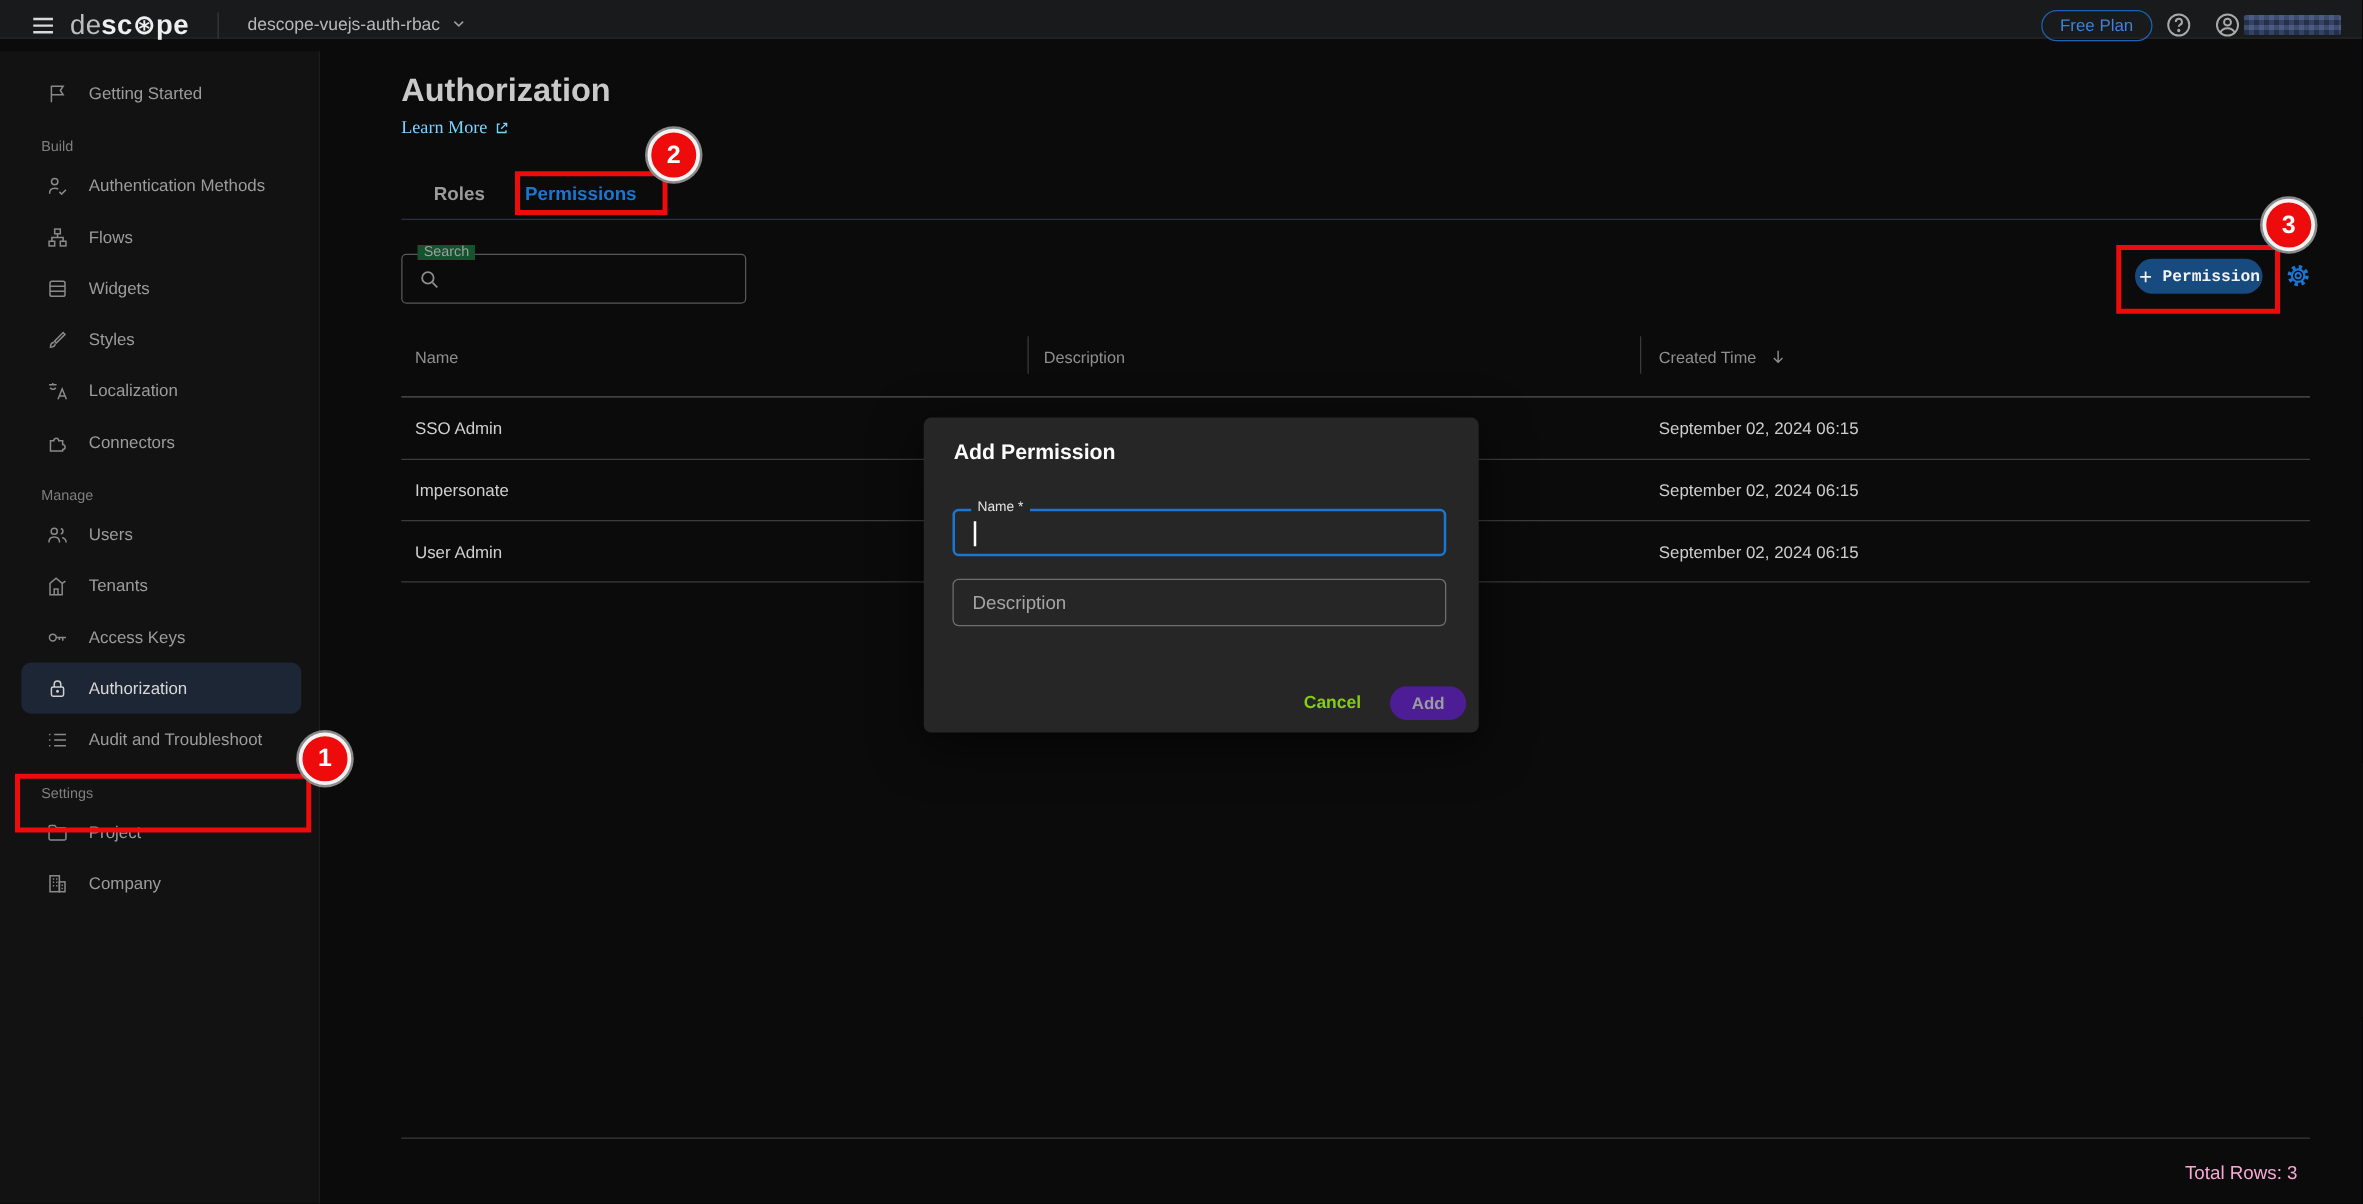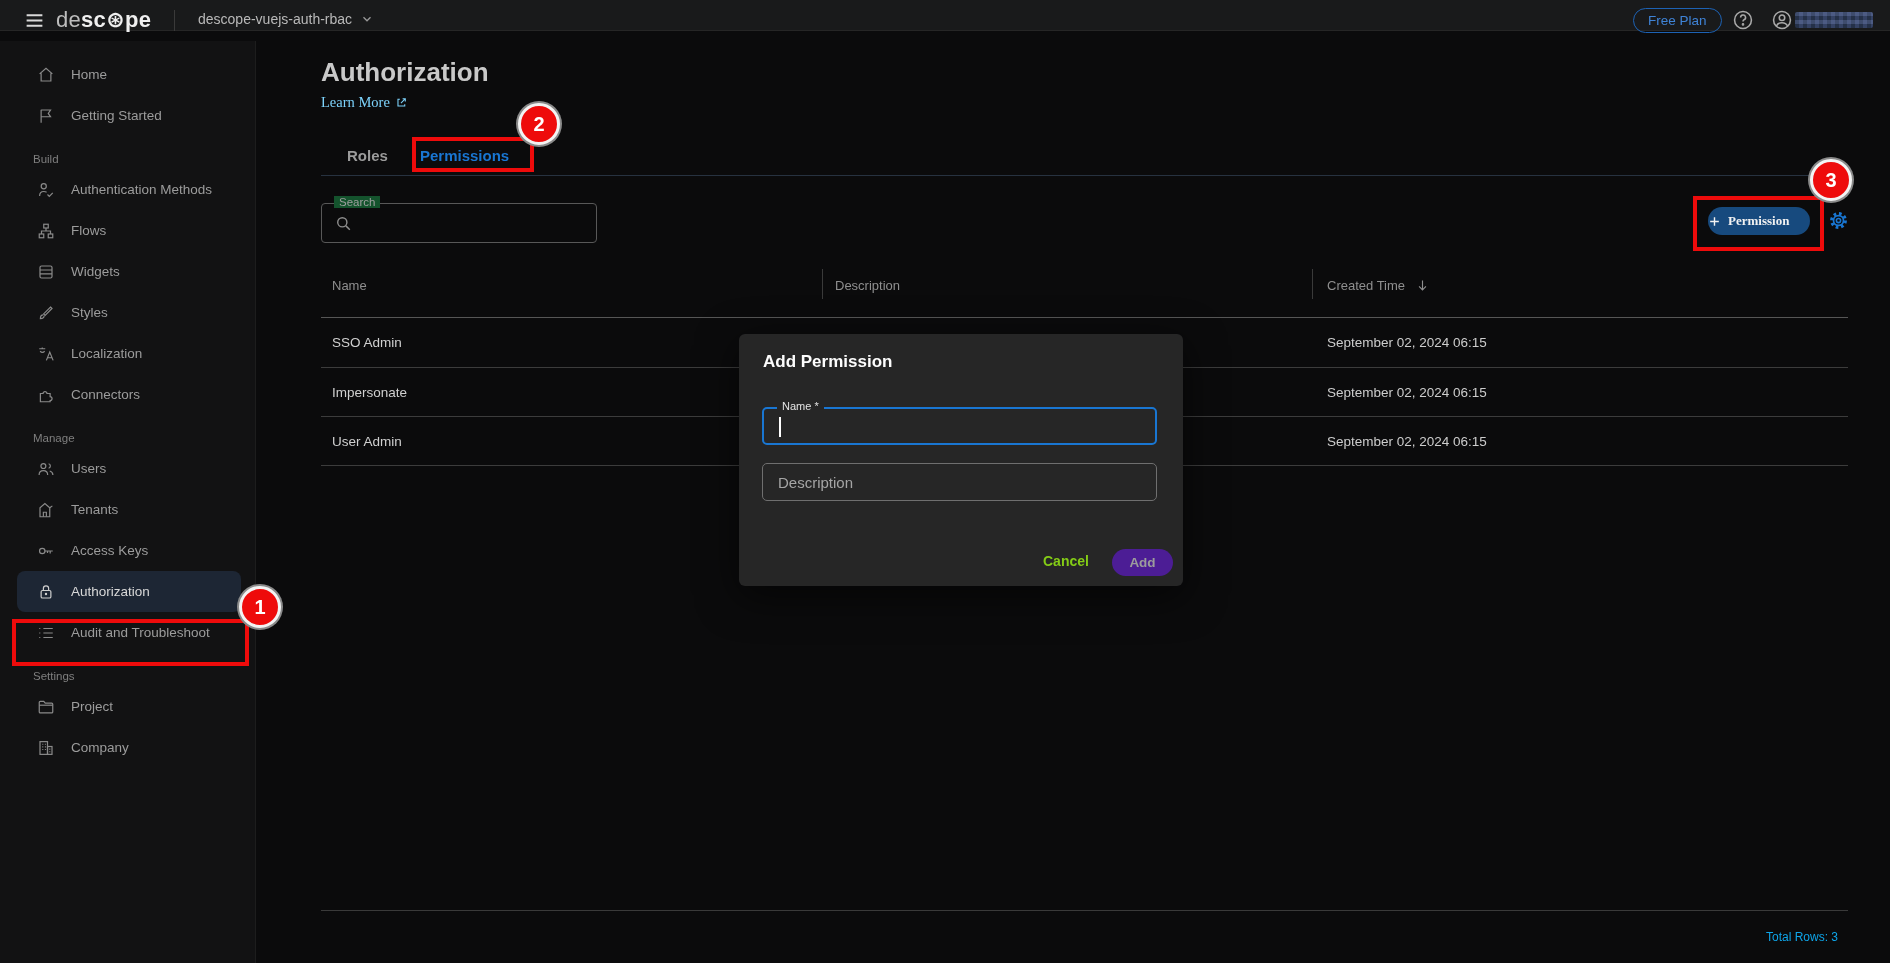--- a/index.html
+++ b/index.html
@@ -40,32 +40,32 @@
   .learn-more { color:#7dd3fc; text-decoration:none; display:flex; align-items:center; gap:5px; cursor:pointer;font-family:Liberation Serif, serif; }
   .tab { position:absolute; top:106px; font-size:15px; font-weight:700; cursor:pointer; }
   .tab-roles { left:91px; color:#9b9b9b; }
   .tab-permissions { left:164px; color:#1976d2; }
   .tab-underline { position:absolute; left:65px; top:134px; width:1527px; height:1px; background:#273240; }
 
   .search-field { position:absolute; left:65px; top:162px; width:276px; height:40px; border:1px solid #585858; border-radius:4px; }
   .search-field .flabel { position:absolute; left:12px; top:-8px; padding:0 5px; background:#14532d; font-size:11.5px; color:#9e9e9e; }
   .search-field svg { position:absolute; left:12px; top:10px; color:#8d8d8d; }
 
-  .add-btn { position:absolute; left:1452px; top:166px; width:102px; height:28px; border:none; border-radius:14px; background:#174a7e; color:#f2f2f2; font-size:13px; font-weight:700; display:flex; align-items:center; justify-content:flex-start; gap:7px; cursor:pointer; font-family:Liberation Serif, serif; }
+  .add-btn { position:absolute; left:1452px; top:166px; width:102px; height:28px; border:none; border-radius:14px; background:#174a7e; color:#f2f2f2; font-size:13px; font-weight:700; display:flex; align-items:center; justify-content:center; gap:7px; cursor:pointer; font-family:Liberation Mono, monospace; }
   .gear-btn { position:absolute; left:1571px; top:168px; width:23px; height:23px; color:#1976d2; cursor:pointer; }
 
   .th { position:absolute; top:237px; font-size:13px; color:#8f8f8f; display:flex; align-items:center; gap:10px; }
   .col-div { position:absolute; top:228px; width:1px; height:30px; background:#3a3a3a; }
   .thead-line { position:absolute; left:65px; top:276px; width:1527px; height:1px; background:#565656; }
   .trow { position:absolute; left:65px; width:1527px; border-bottom:1px solid #3c3c3c; display:flex; align-items:center; cursor:pointer; }
   .trow .cell-name { position:absolute; left:11px; font-size:13.5px; color:#d0d0d0; }
   .trow .cell-desc { position:absolute; left:514px; font-size:13.5px; color:#d0d0d0; }
   .trow .cell-created { position:absolute; left:1006px; font-size:13.5px; color:#cdcdcd; }
   .bottom-line { position:absolute; left:65px; top:869px; width:1527px; height:1px; background:#3a3a3a; }
-  .total-rows { position:absolute; right:52px; top:889px; font-size:12px; color:#0ea5e9; }
+  .total-rows { position:absolute; right:52px; top:889px; font-size:15px; color:#f9a8d4; }
 
   
   .modal { position:absolute; left:483px; top:293px; width:444px; height:252px; background:#262626; border-radius:6px; box-shadow:0 10px 40px rgba(0,0,0,.6); z-index:8; }
   .modal-title { position:absolute; left:24px; top:18px; font-size:17px; font-weight:700; color:#fdfdfd; }
   .field { position:absolute; left:23px; width:395px; height:38px; border-radius:5px; }
   .field-name { top:73px; border:2px solid #1976d2;text-align:right; }
   .field-name .flabel { position:absolute; left:13px; top:-9px; padding:0 5px; background:#262626; font-size:11px; color:#e3e3e3; }
   .caret { position:absolute; left:15px; top:8px; width:2px; height:20px; background:#ffffff; }
   .field-desc { top:129px; border:1px solid #6f6f6f; display:flex; align-items:center; }
   .field-desc input { width:100%; height:100%; background:transparent; border:none; outline:none; padding:0 15px; font-size:15px; color:#e0e0e0; font-family:inherit; }
@@ -120,26 +120,20 @@
           <circle cx="12" cy="9.5" r="3"></circle>
           <path d="M5.8 18.6c1.2-2.6 3.5-3.7 6.2-3.7s5 1.1 6.2 3.7"></path>
         </svg>
     </div>
     <div class="redacted"></div>
   </div>
 
   <div class="sidebar">
     <div class="nav-item">
       <svg width="18" height="18" viewBox="0 0 24 24" fill="none" stroke="currentColor" stroke-width="1.6">
-          <path d="M3.5 10.5 12 3l8.5 7.5M5.5 9.5V20h13V9.5"></path>
-        </svg>
-      <span class="lbl">Home</span>
-    </div>
-    <div class="nav-item">
-      <svg width="18" height="18" viewBox="0 0 24 24" fill="none" stroke="currentColor" stroke-width="1.6">
           <path d="M5.5 21V3.5M5.5 4h12.5l-3 4.5 3 4.5H5.5"></path>
         </svg>
       <span class="lbl">Getting Started</span>
     </div>
 
     <div class="nav-section">Build</div>
     <div class="nav-item">
       <svg width="18" height="18" viewBox="0 0 24 24" fill="none" stroke="currentColor" stroke-width="1.6">
           <circle cx="9" cy="7" r="3.4"></circle>
           <path d="M3.5 20c0-4.3 2.5-6 5.5-6 1.5 0 2.8.3 3.8 1"></path>

